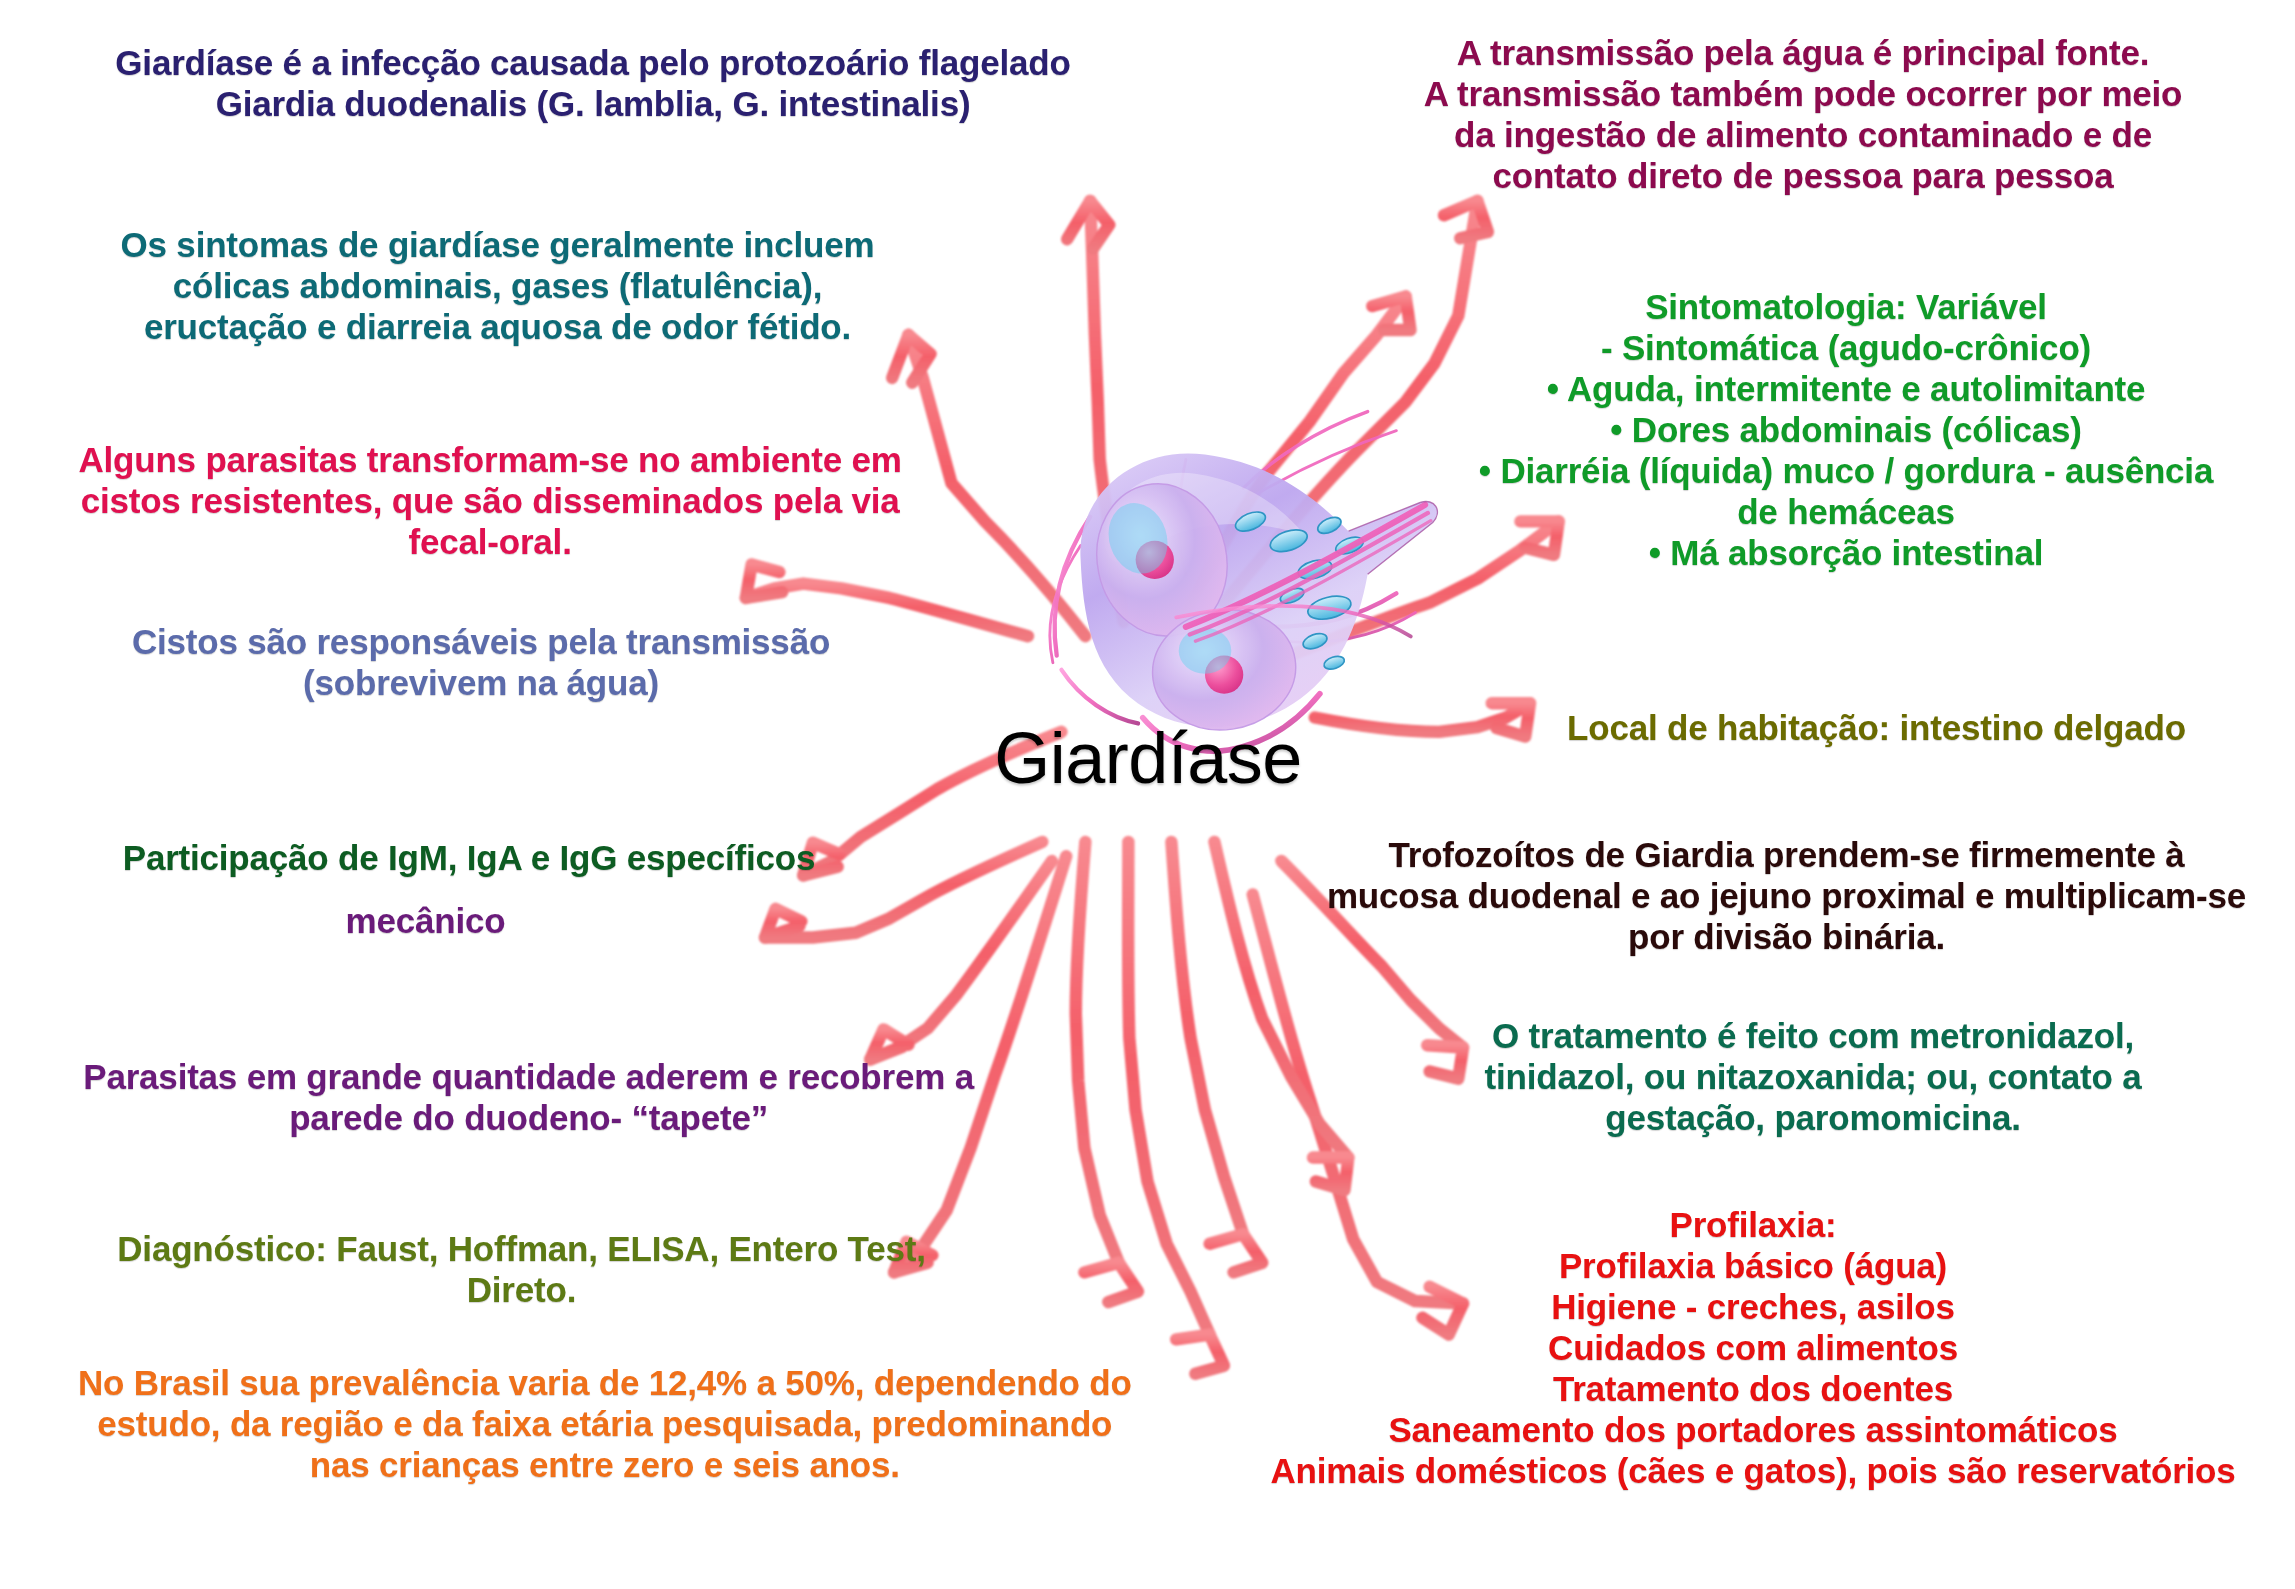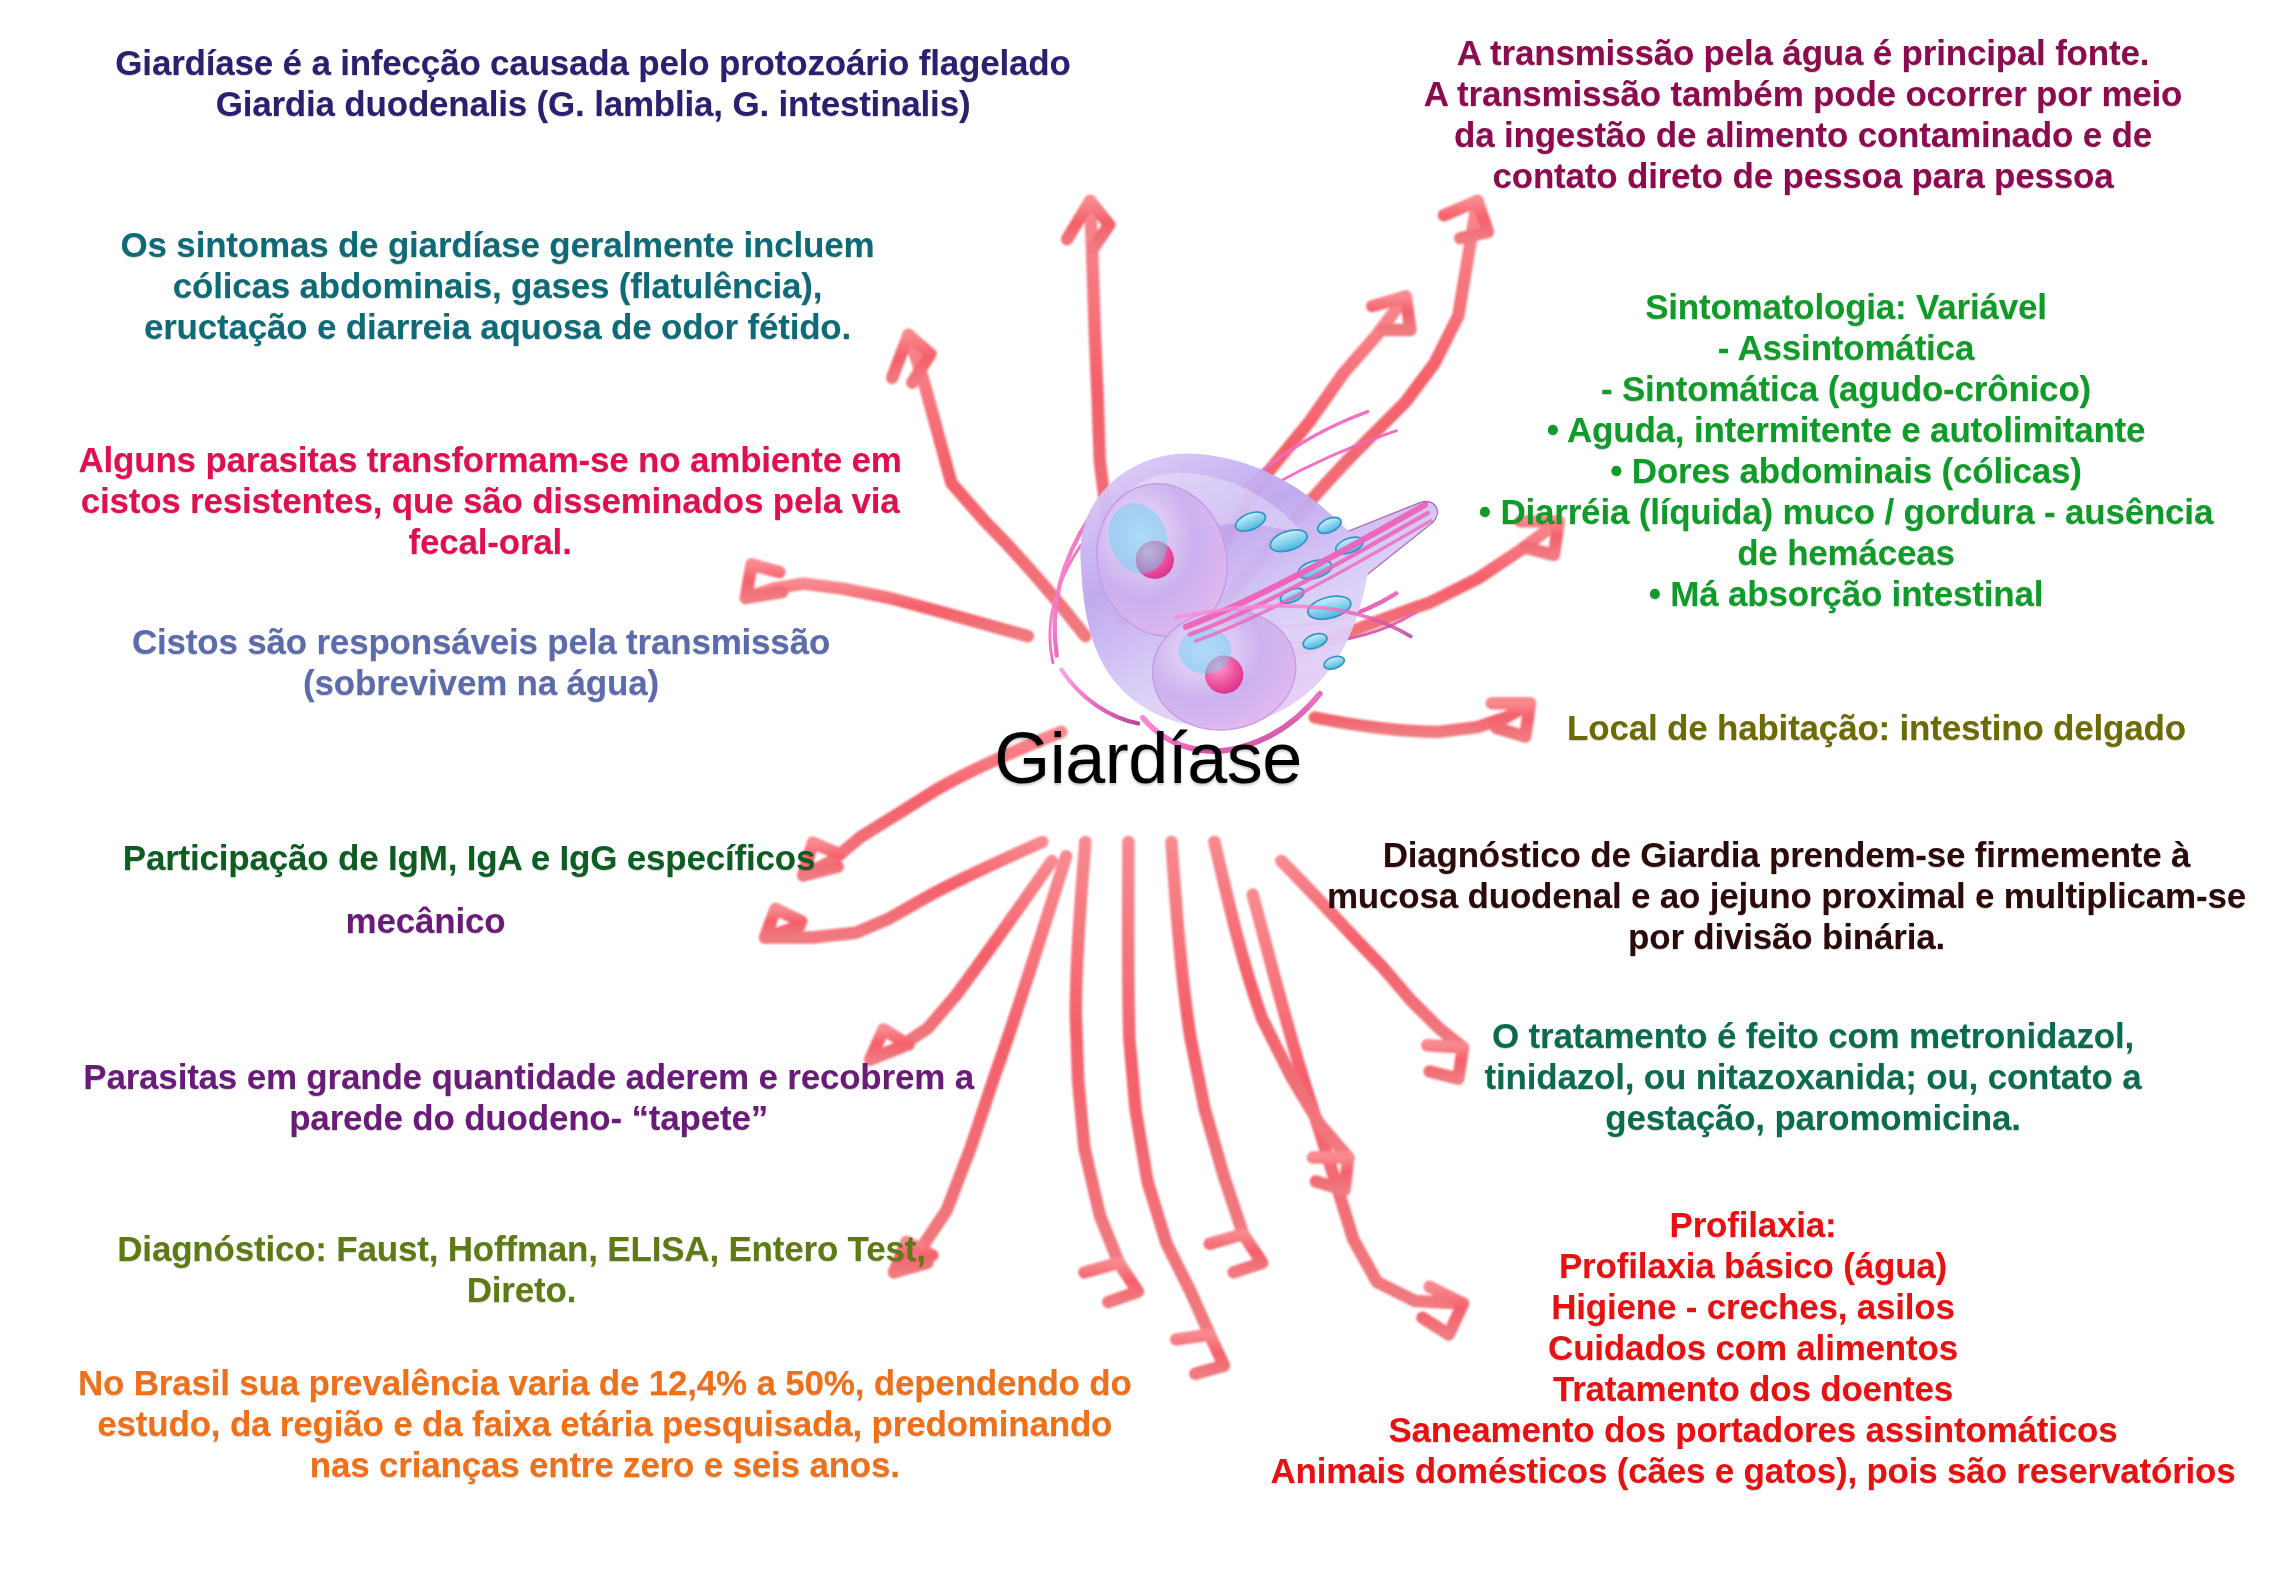--- a/index.html
+++ b/index.html
@@ -233,35 +233,34 @@
 
   <div class="tb ctr" style="left:1320px;top:33px;width:966px;font-size:35px;color:#8c0a4e;">
     <div>A transmissão pela água é principal fonte.</div>
     <div>A transmissão também pode ocorrer por meio</div>
     <div>da ingestão de alimento contaminado e de</div>
     <div>contato direto de pessoa para pessoa</div>
   </div>
 
   <div class="tb ctr" style="left:1401px;top:287px;width:890px;font-size:35px;color:#0f9b28;">
     <div>Sintomatologia: Variável</div>
-    <div>- Assintomática</div>
     <div>- Sintomática (agudo-crônico)</div>
     <div>• Aguda, intermitente e autolimitante</div>
     <div>• Dores abdominais (cólicas)</div>
     <div>• Diarréia (líquida) muco / gordura - ausência</div>
     <div>de hemáceas</div>
     <div>• Má absorção intestinal</div>
   </div>
 
   <div class="tb ctr" style="left:1463px;top:708px;width:827px;font-size:35px;color:#6b6b00;">
     <div>Local de habitação: intestino delgado</div>
   </div>
 
   <div class="tb ctr" style="left:1282px;top:835px;width:1009px;font-size:35px;color:#2a0a0a;">
-    <div>Diagnóstico de Giardia prendem-se firmemente à</div>
+    <div>Trofozoítos de Giardia prendem-se firmemente à</div>
     <div>mucosa duodenal e ao jejuno proximal e multiplicam-se</div>
     <div>por divisão binária.</div>
   </div>
 
   <div class="tb ctr" style="left:1368px;top:1016px;width:890px;font-size:35px;color:#0a6b4f;">
     <div>O tratamento é feito com metronidazol,</div>
     <div>tinidazol, ou nitazoxanida; ou, contato a</div>
     <div>gestação, paromomicina.</div>
   </div>
 

